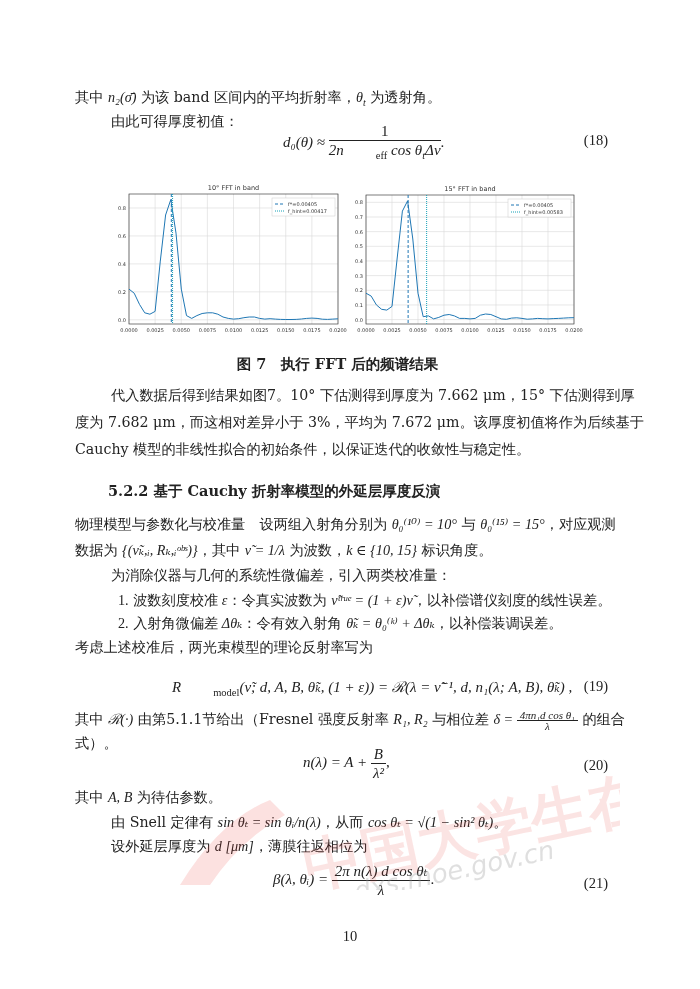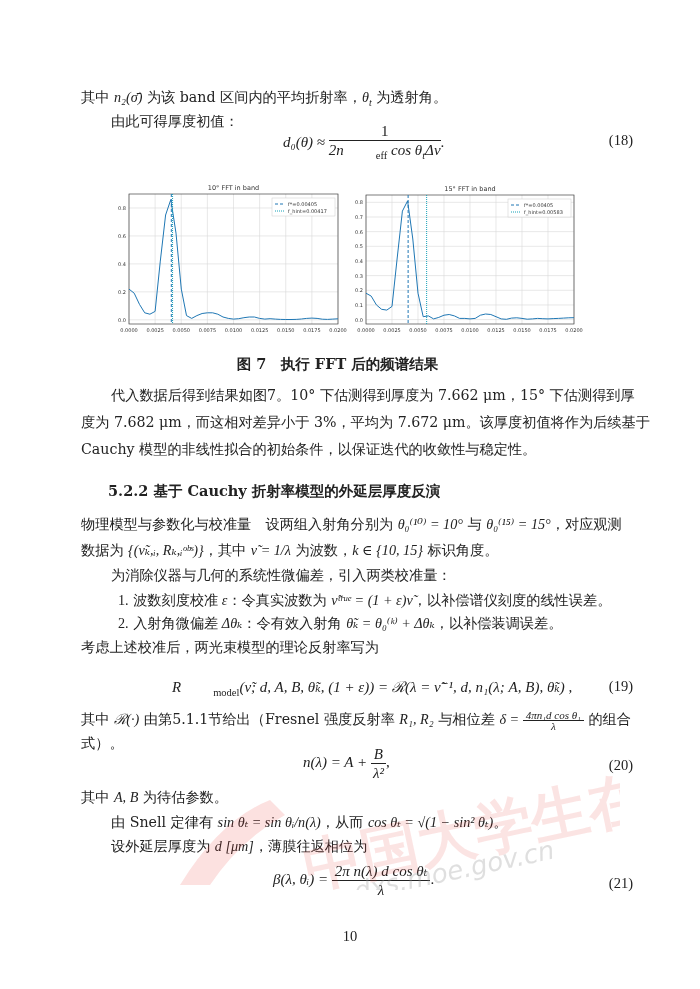--- a/index.html
+++ b/index.html
@@ -1,24 +1,24 @@
 <!DOCTYPE html>
 <html><head>
 <meta charset="utf-8">
 <style>
   html,body{margin:0;padding:0;background:#fff;}
   body{width:700px;height:989px;position:relative;overflow:hidden;
        font-family:"DejaVu Serif","Liberation Serif",serif;color:#222;}
-  .line{position:absolute;left:81px;font-size:14.2px;line-height:20px;white-space:nowrap;}
+  .line{position:absolute;left:75px;font-size:14.2px;line-height:20px;white-space:nowrap;}
   .indent{left:111px;}
   .m{font-family:"Liberation Serif","DejaVu Serif",serif;font-style:italic;}
   .r{font-family:"Liberation Serif","DejaVu Serif",serif;font-style:normal;padding-left:32px;}
   .b{font-weight:normal;}
   .eq{position:absolute;font-family:"Liberation Serif","DejaVu Serif",serif;font-size:15px;white-space:nowrap;}
-  .eqnum{position:absolute;right:67px;font-family:"Liberation Serif",serif;font-size:14.5px;}
+  .eqnum{position:absolute;right:92px;font-family:"Liberation Serif",serif;font-size:14.5px;}
   .frac{display:inline-block;vertical-align:middle;text-align:center;}
   .frac .num{display:block;border-bottom:1px solid #222;padding:0 3px;line-height:18px;}
   .frac .den{display:block;line-height:18px;}
   .caption{position:absolute;top:355px;left:0;width:675px;text-align:center;font-weight:bold;font-size:14.5px;}
   .section{position:absolute;left:83px;top:482px;font-weight:bold;font-size:14.5px;margin-left:25px;}
   .pageno{position:absolute;top:928px;left:0;width:700px;text-align:center;font-family:Liberation Serif, serif;font-size:14.5px;}
   sub,sup{font-size:70%;}
   .chart{position:absolute;top:178px;}
   .wm{position:absolute;left:160px;top:760px;width:460px;height:130px;pointer-events:none;}
 </style>

